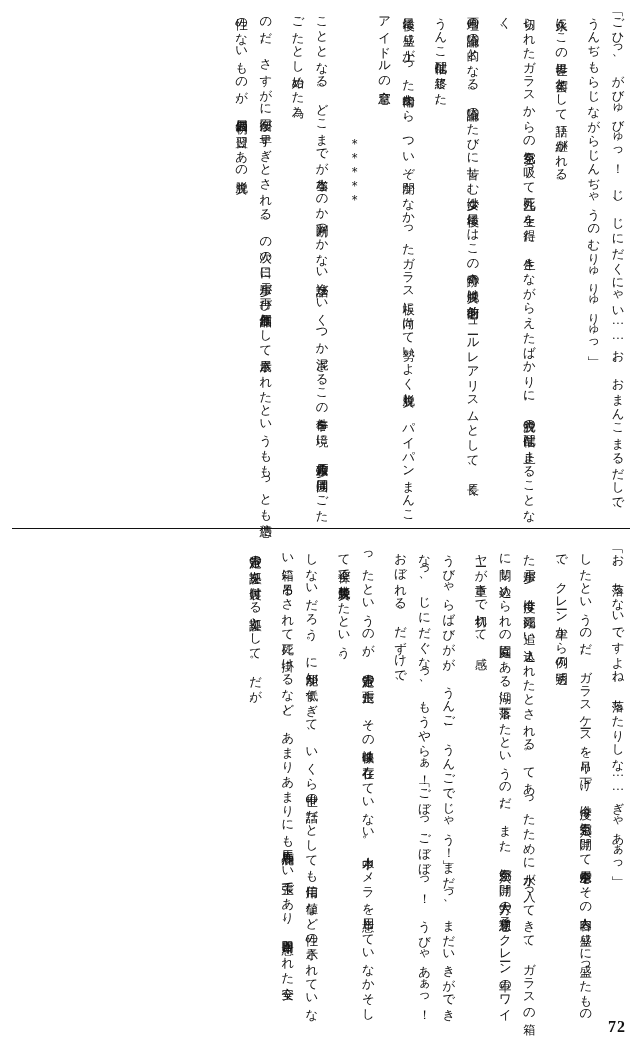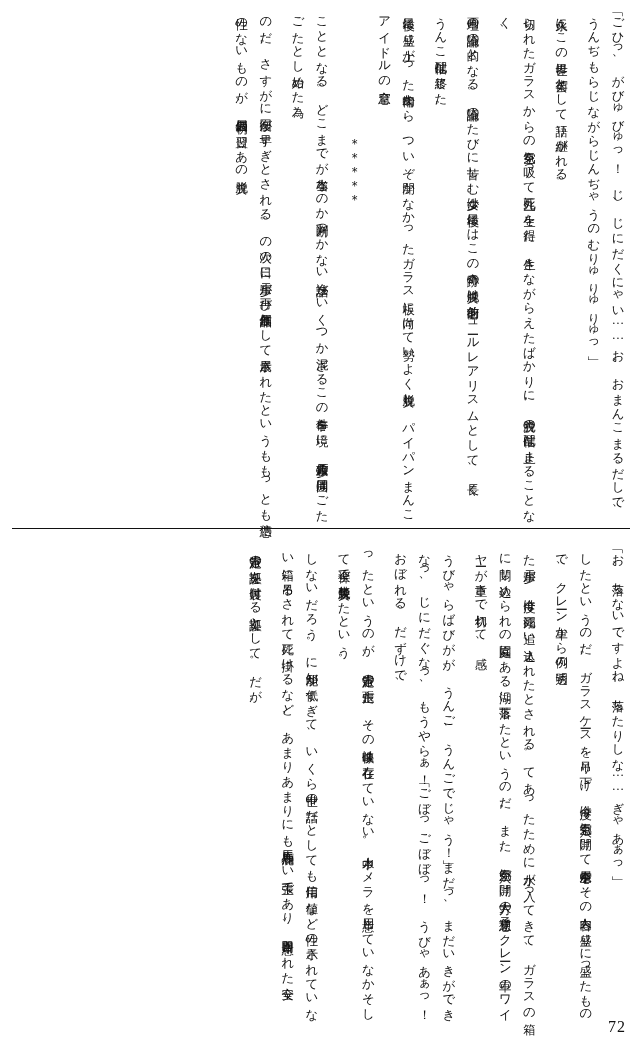--- a/index.html
+++ b/index.html
@@ -82,20 +82,21 @@
     padding-top: 122px;
     box-sizing: border-box;
   }
   .page-number {
     position: absolute;
     right: 16px;
     bottom: 14px;
     font-size: 16px;
     font-family: "Liberation Serif", "DejaVu Serif", serif;
     letter-spacing: 1px;
+    font-weight: bold;
   }
 </style>
 </head>
 <body>
 
 <div class="page">
 
   <div class="divider"></div>
 
   <div class="section" id="top-section">

